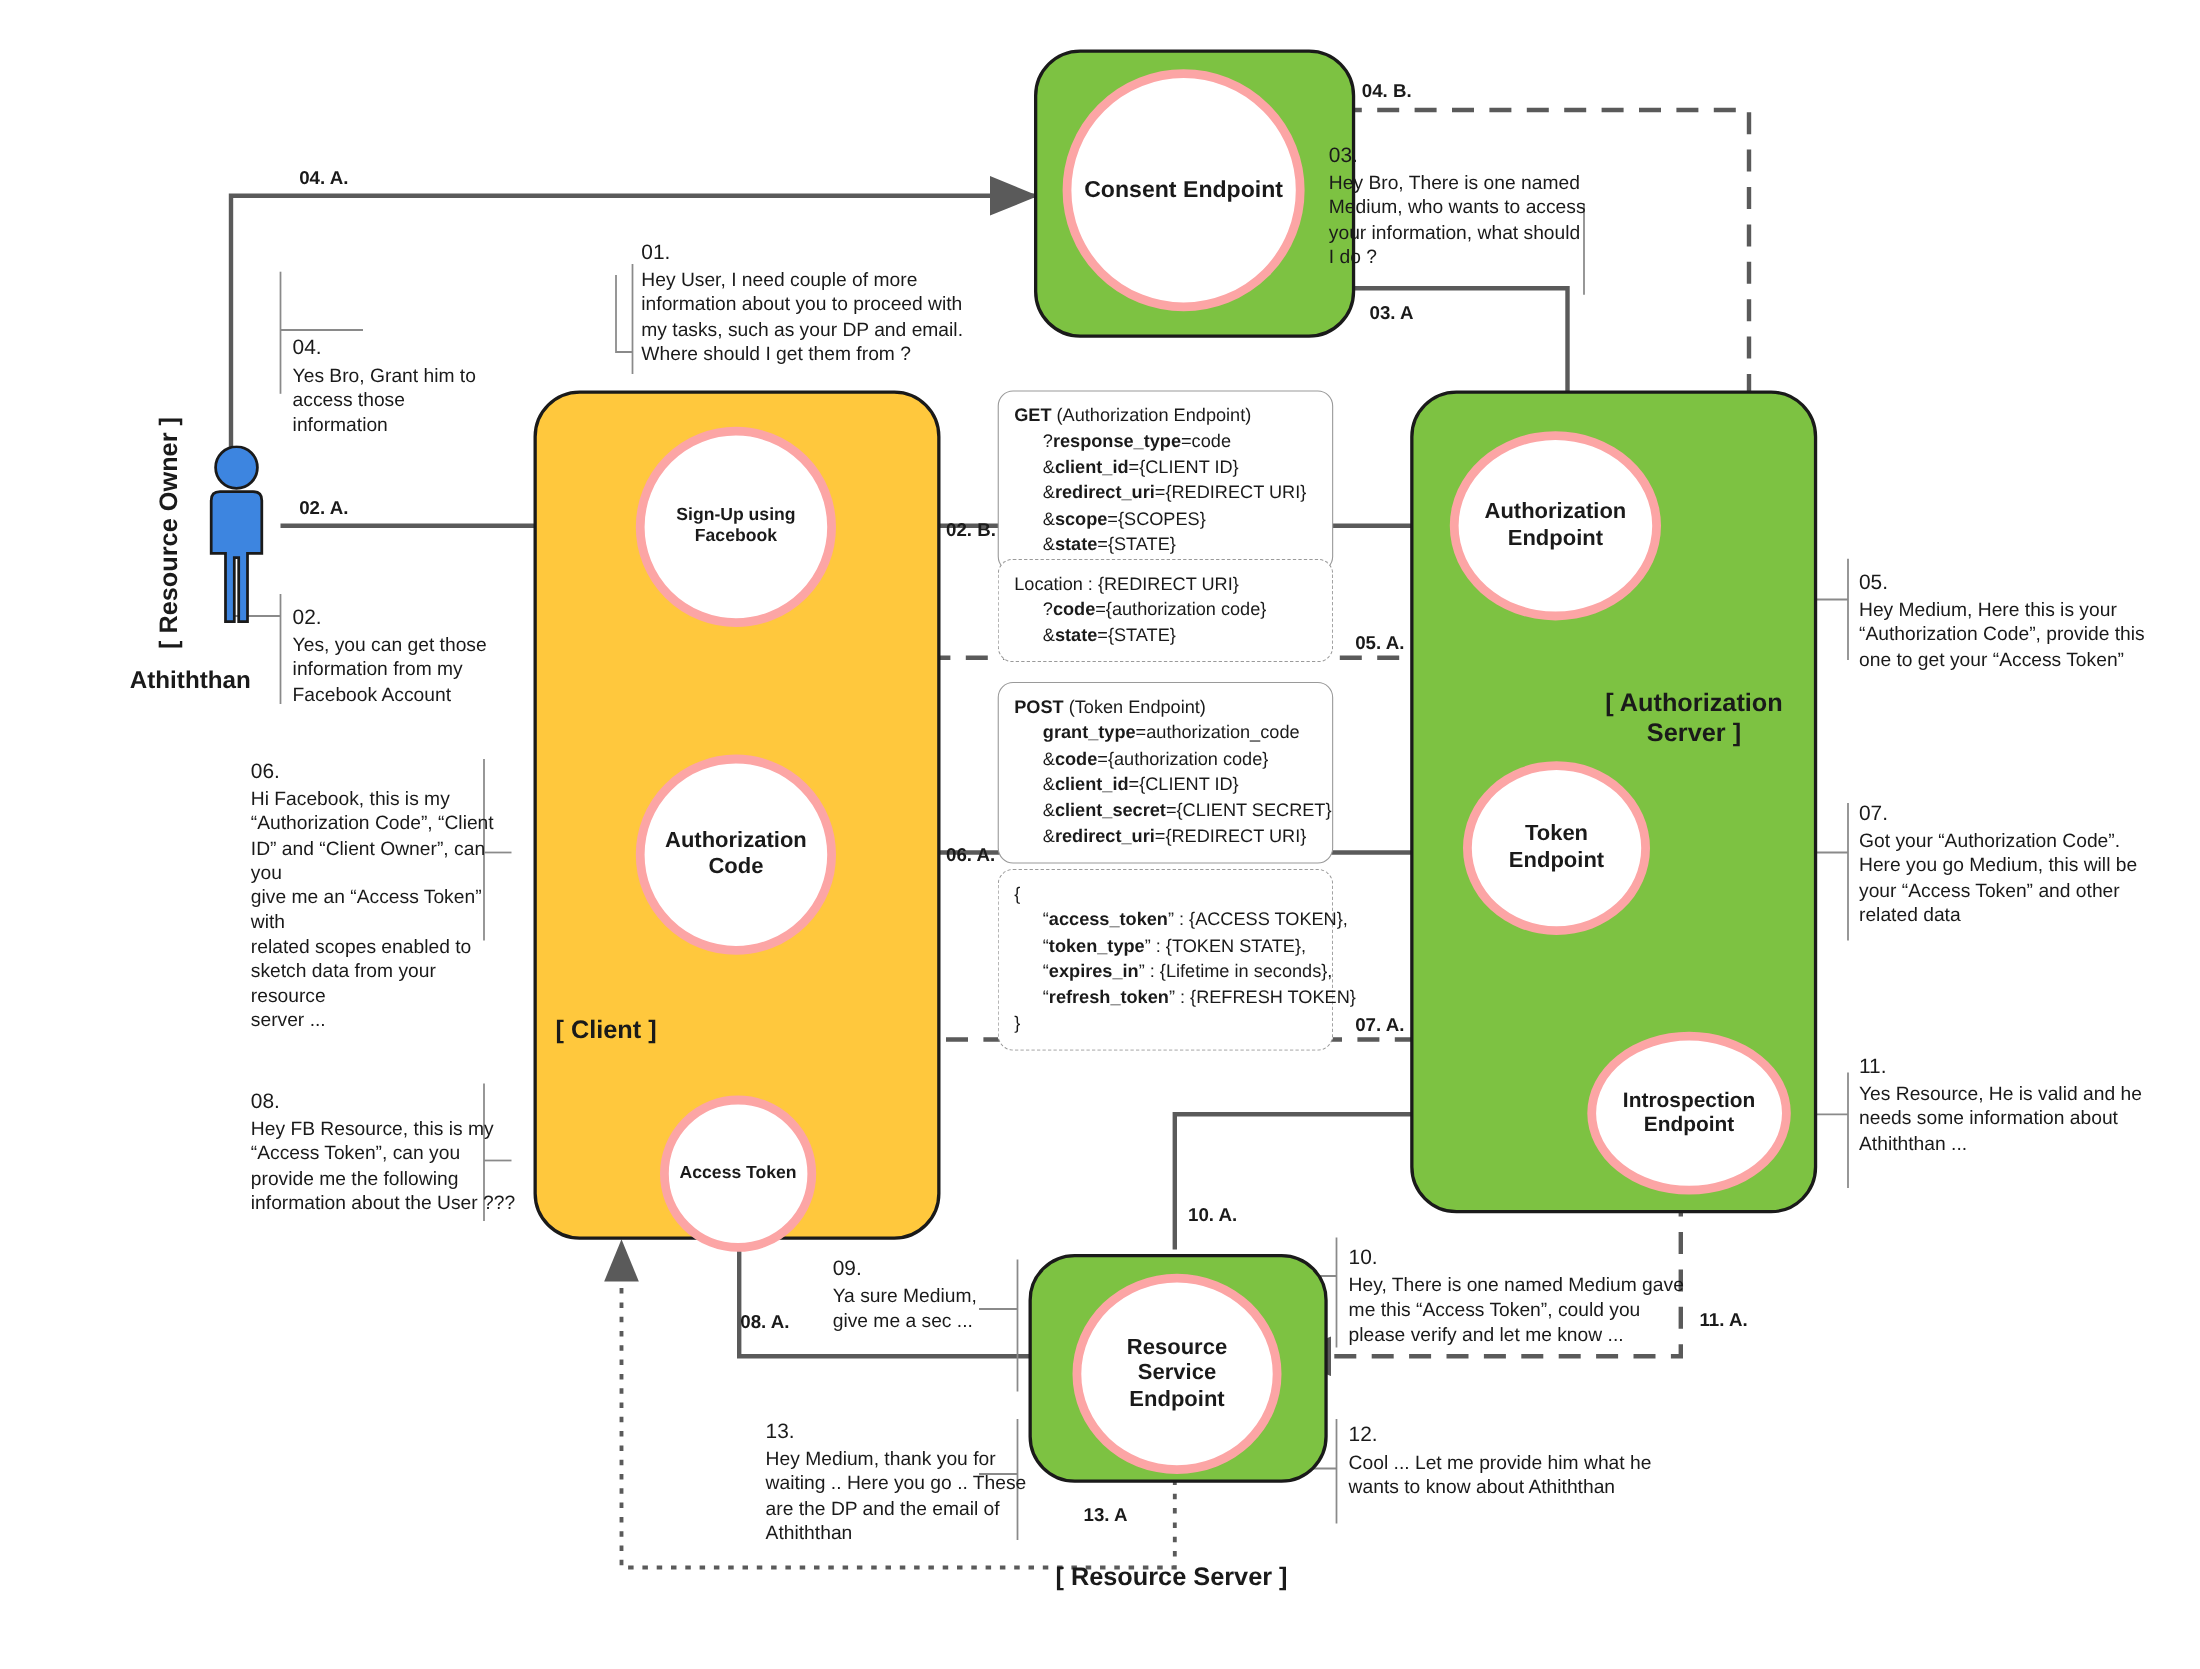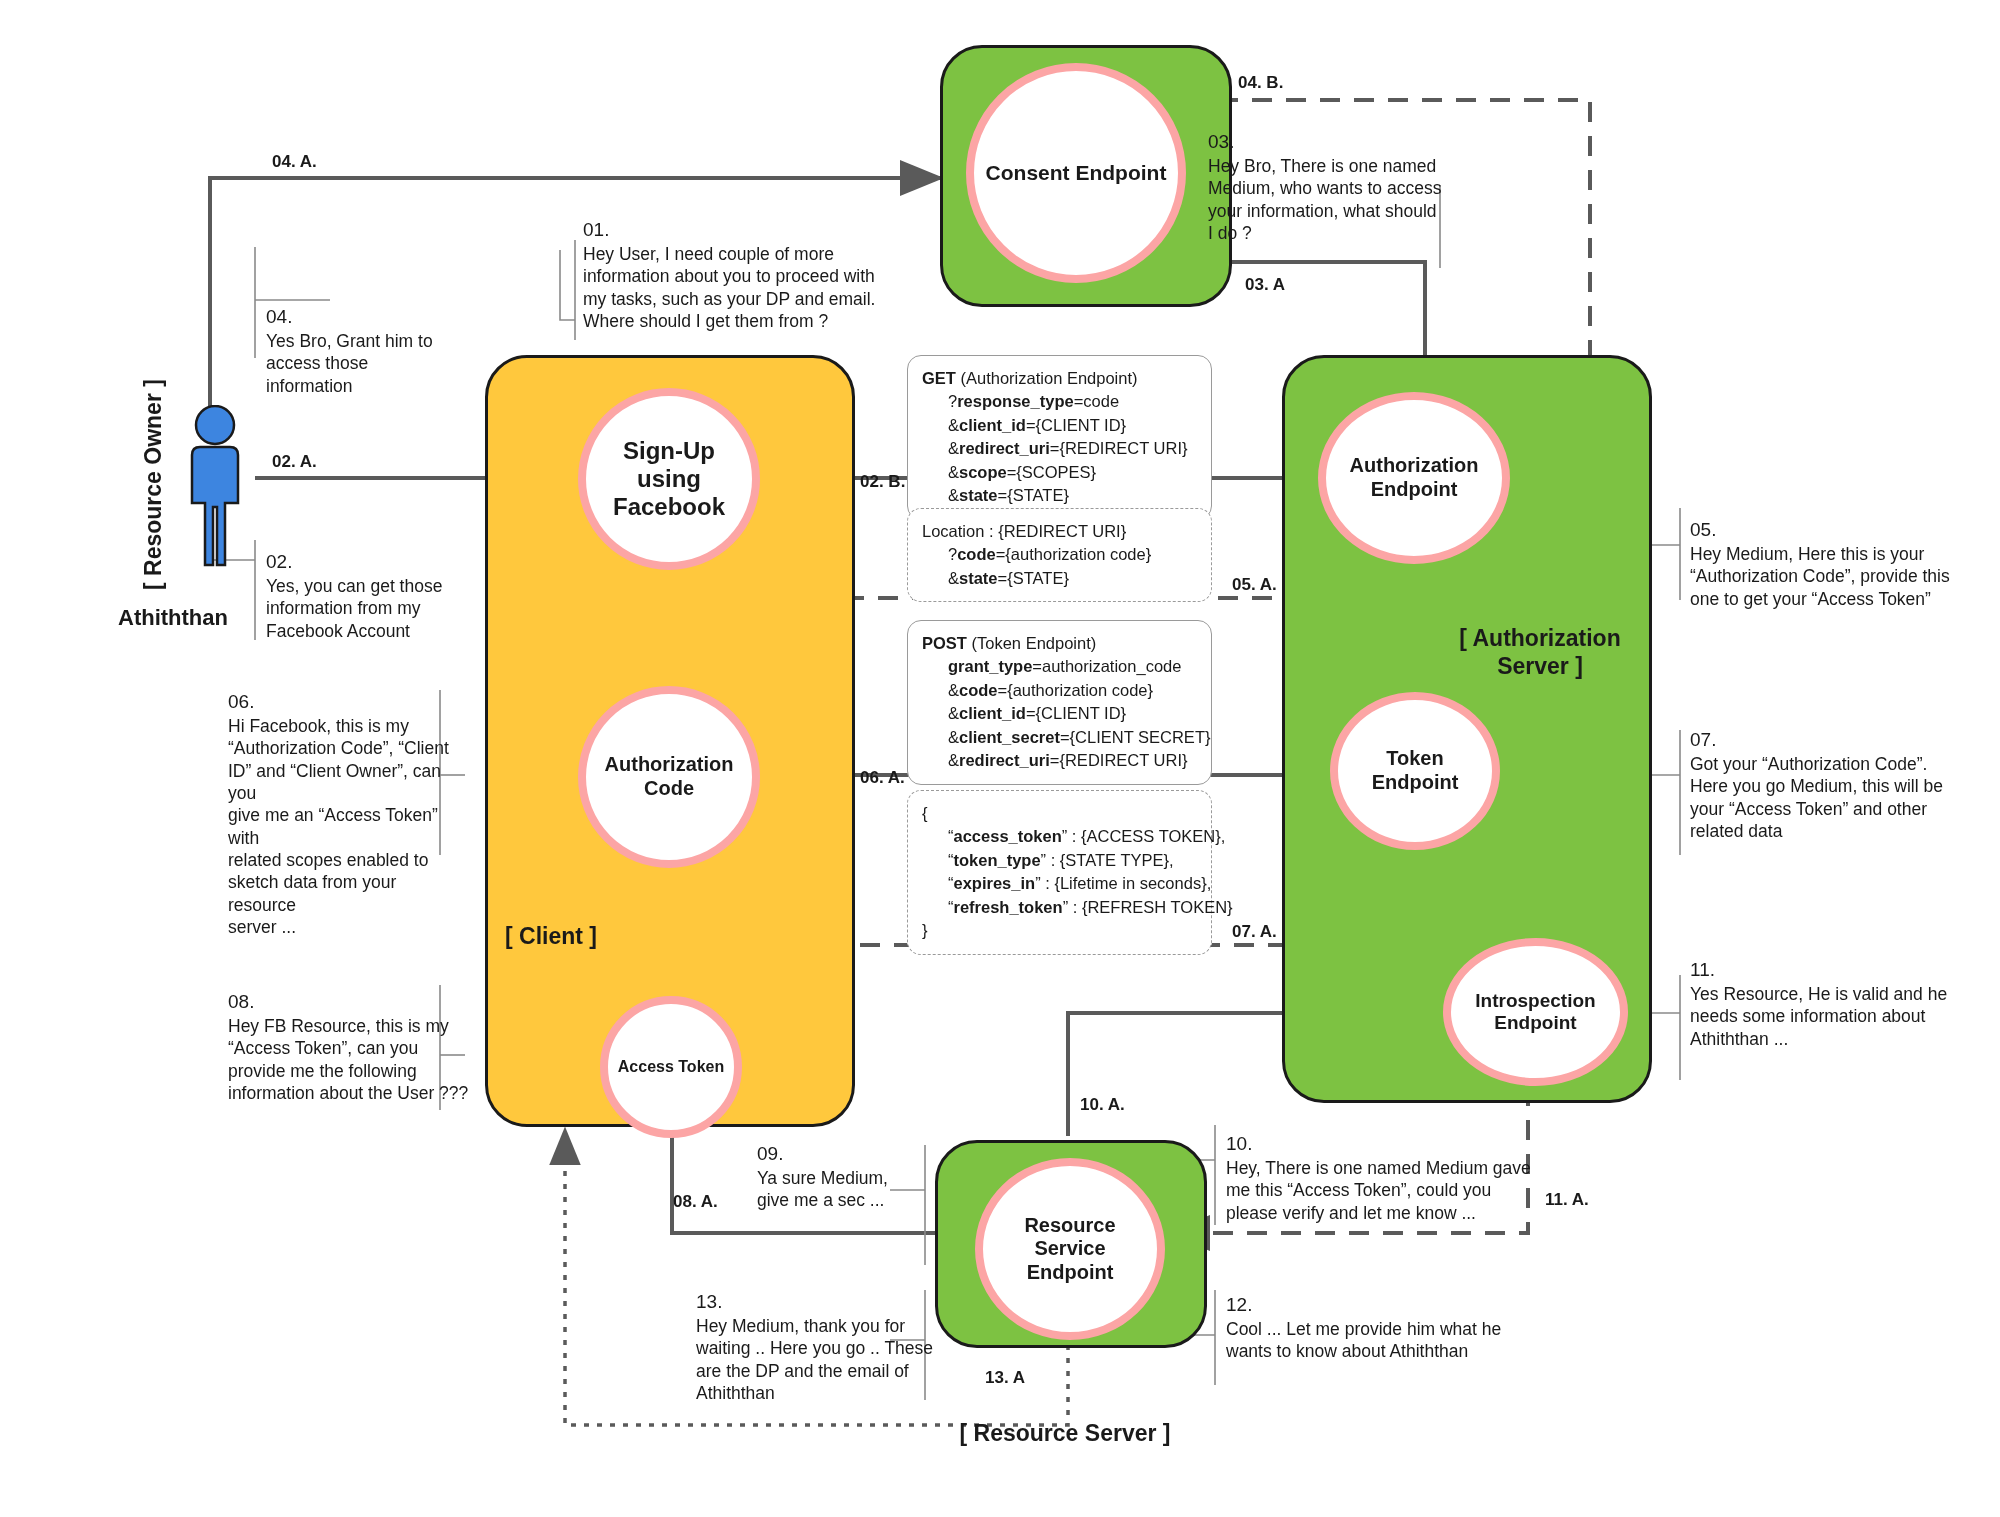--- a/index.html
+++ b/index.html
@@ -123,21 +123,21 @@
 
   <div class="zone green" style="left:1282px; top:355px; width:370px; height:748px;"></div>
 
   <div class="zone green" style="left:935px; top:1140px; width:272px; height:208px;"></div>
 
   <div class="node" style="left:966px; top:63px; width:220px; height:220px; font-size:21px;">
     <span>Consent
 Endpoint</span>
   </div>
 
-  <div class="node" style="left:578px; top:388px; width:182px; height:182px; font-size:24px;">
+  <div class="node" style="left:578px; top:388px; width:182px; height:182px; font-size:16px;">
     <span>Sign-Up using
 Facebook</span>
   </div>
 
   <div class="node" style="left:578px; top:686px; width:182px; height:182px; font-size:20px;">
     <span>Authorization
 Code</span>
   </div>
 
   <div class="node" style="left:600px; top:996px; width:142px; height:142px; font-size:16px;">
@@ -313,19 +313,19 @@
       <span class="ln ind"><b>grant_type</b><span>=authorization_code</span></span>
       <span class="ln ind"><span>&amp;</span><b>code</b><span>={authorization code}</span></span>
       <span class="ln ind"><span>&amp;</span><b>client_id</b><span>={CLIENT ID}</span></span>
       <span class="ln ind"><span>&amp;</span><b>client_secret</b><span>={CLIENT SECRET}</span></span>
       <span class="ln ind"><span>&amp;</span><b>redirect_uri</b><span>={REDIRECT URI}</span></span>
     </div>
 
   <div class="codebox dashed" id="cb-resp" style="left:907px; top:790px; width:305px;">
       <span class="ln"><span>{</span></span>
       <span class="ln ind"><span>“</span><b>access_token</b><span>” : {ACCESS TOKEN},</span></span>
-      <span class="ln ind"><span>“</span><b>token_type</b><span>” : {STATE TYPE},</span></span>
+      <span class="ln ind"><span>“</span><b>token_type</b><span>” : {TOKEN STATE},</span></span>
       <span class="ln ind"><span>“</span><b>expires_in</b><span>” : {Lifetime in seconds},</span></span>
       <span class="ln ind"><span>“</span><b>refresh_token</b><span>” : {REFRESH TOKEN}</span></span>
       <span class="ln"><span>}</span></span>
     </div>
 
 </div>
 
 </body></html>

